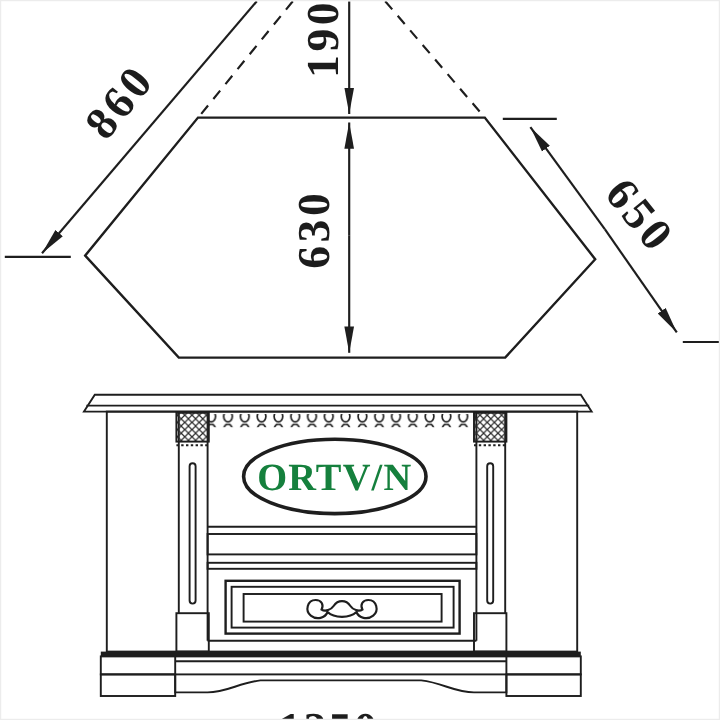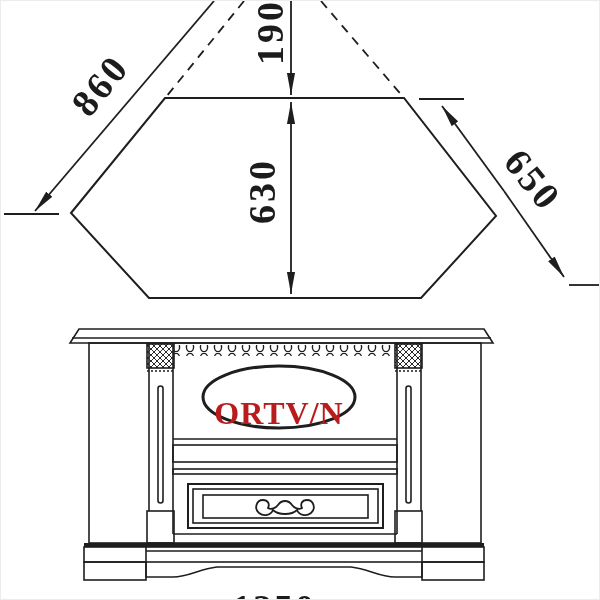--- a/index.html
+++ b/index.html
@@ -13,21 +13,21 @@
     position:absolute;display:flex;align-items:center;justify-content:center;
     color:#1c1c1c;font-weight:700;font-size:38px;letter-spacing:3px;
     white-space:nowrap;pointer-events:none;
   }
   .rot-ccw90{transform:rotate(-90deg);}
   .rot-860{transform:rotate(-51deg);}
   .rot-650{transform:rotate(51deg);}
   .badge-label{
     position:absolute;left:202px;top:366px;width:152px;height:60px;
     display:flex;align-items:center;justify-content:center;
-    color:#b91c1c;font-weight:700;font-size:32px;letter-spacing:1px;margin-top:16px;
+    color:#15803d;font-weight:700;font-size:32px;letter-spacing:1px;
   }
 </style>
 </head>
 <body>
 
 <div class="stage">
 
   <svg width="600" height="600" viewBox="0 0 600 600">
     <defs>
       <marker id="arrow" viewBox="0 0 12 5" refX="12" refY="2.5" markerUnits="userSpaceOnUse" markerWidth="22" markerHeight="9.2" orient="auto">

